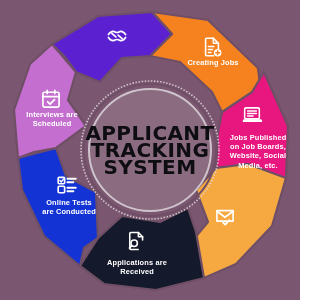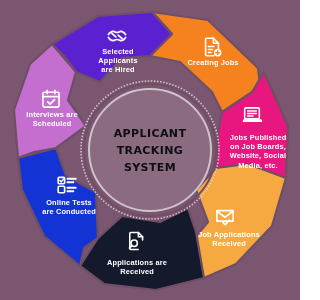--- a/index.html
+++ b/index.html
@@ -66,21 +66,21 @@
     top: -7px;
     right: -7px;
     bottom: -7px;
     border-radius: 50%;
     border: 2px solid #6f4f66;
   }
   #center-title {
     position: relative;
     text-align: center;
     color: #0d0d12;
-    font-size: 11px;
+    font-size: 20px;
     line-height: 17px;
     font-weight: 900;
     letter-spacing: 0.4px;
     white-space: pre-line;
     text-transform: uppercase;
     font-family: "DejaVu Sans", sans-serif;
   }
 
   
   #label-creating-jobs   { left: 178px; top: 58px;  width: 70px; }
@@ -152,22 +152,20 @@
 Website, Social
 Media, etc.</div>
 
   <div class="seg-icon" id="icon-applications-received">
     <svg viewBox="0 0 24 24" fill="none" stroke="#ffffff" stroke-width="1.8" stroke-linecap="round" stroke-linejoin="round">
       <path d="M3.2 6.2h17.6v11.4H3.2z"></path>
       <path d="M3.2 6.8 12 13.4l8.8-6.6"></path>
       <path d="M9.8 18.9l2.4 2.4 4.6-4.8" stroke-width="2"></path>
     </svg>
   </div>
-  <div class="seg-label" id="label-applications-received">Job Applications
-Received</div>
 
   <div class="seg-icon" id="icon-applications-reviewed">
     <svg viewBox="0 0 24 24" fill="none" stroke="#ffffff" stroke-width="1.7" stroke-linecap="round" stroke-linejoin="round">
       <path d="M19.2 11V7.4L14.6 2.8H6.4a1.2 1.2 0 0 0-1.2 1.2v16a1.2 1.2 0 0 0 1.2 1.2h8"></path>
       <path d="M14.6 2.8v4.6h4.6"></path>
       <circle cx="10" cy="14.4" r="3.5"></circle>
       <path d="M7.4 17.1 5 19.6" stroke-width="2"></path>
     </svg>
   </div>
   <div class="seg-label" id="label-applications-reviewed">Applications are
@@ -195,23 +193,20 @@
   <div class="seg-label" id="label-interviews">Interviews are
 Scheduled</div>
 
   <div class="seg-icon" id="icon-selected-hired">
     <svg viewBox="0 0 24 24" fill="none" stroke="#ffffff" stroke-width="1.8" stroke-linecap="round" stroke-linejoin="round">
       <path d="M2.6 10.4c1.6-2.4 3.6-3.6 5.6-3.4 1.4.2 2.2 1.2 3.8 1.2s2.4-1 3.8-1.2c2-.2 4 1 5.6 3.4"></path>
       <path d="M21.4 13.6c-1.6 2.4-3.6 3.6-5.6 3.4-1.4-.2-2.2-1.2-3.8-1.2s-2.4 1-3.8 1.2c-2 .2-4-1-5.6-3.4"></path>
       <path d="M6.4 9.2 10.8 13M13.2 11l4.4 3.8"></path>
     </svg>
   </div>
-  <div class="seg-label" id="label-selected-hired">Selected
-Applicants
-are Hired</div>
 
   <div id="center-hub">
     <div id="center-title">APPLICANT
 TRACKING
 SYSTEM</div>
   </div>
 
 </div>
 
 </body></html>

